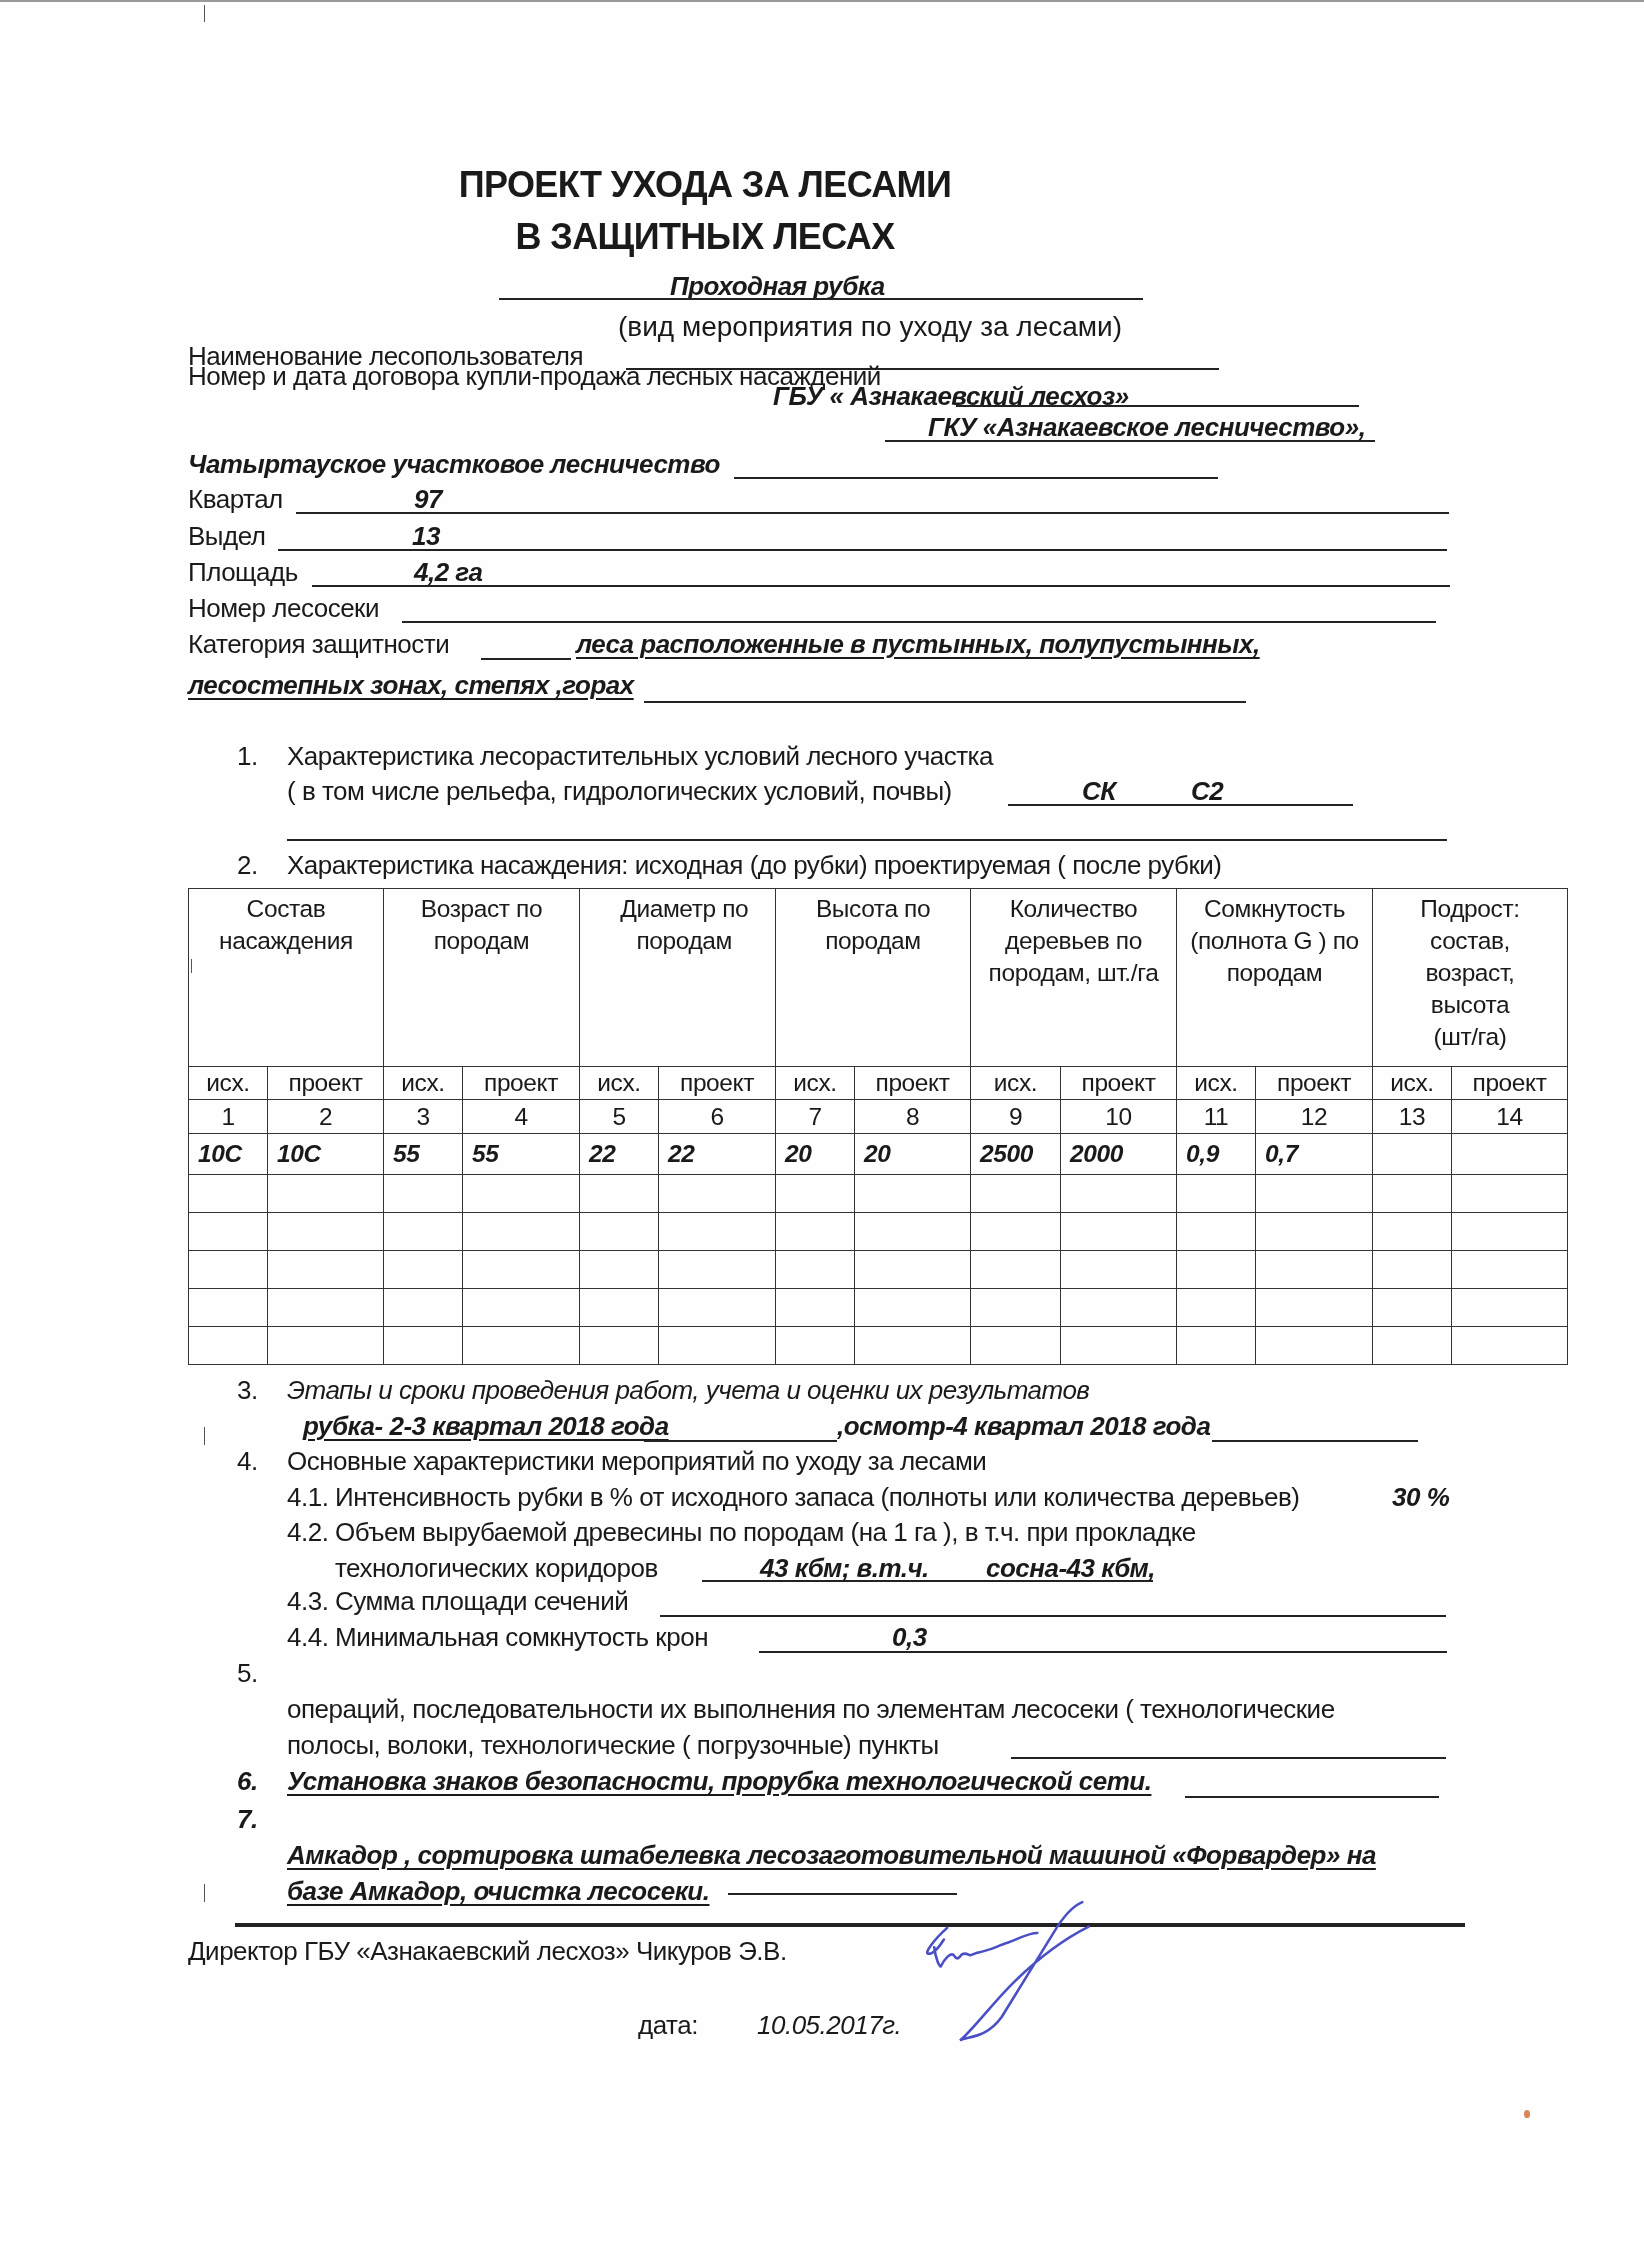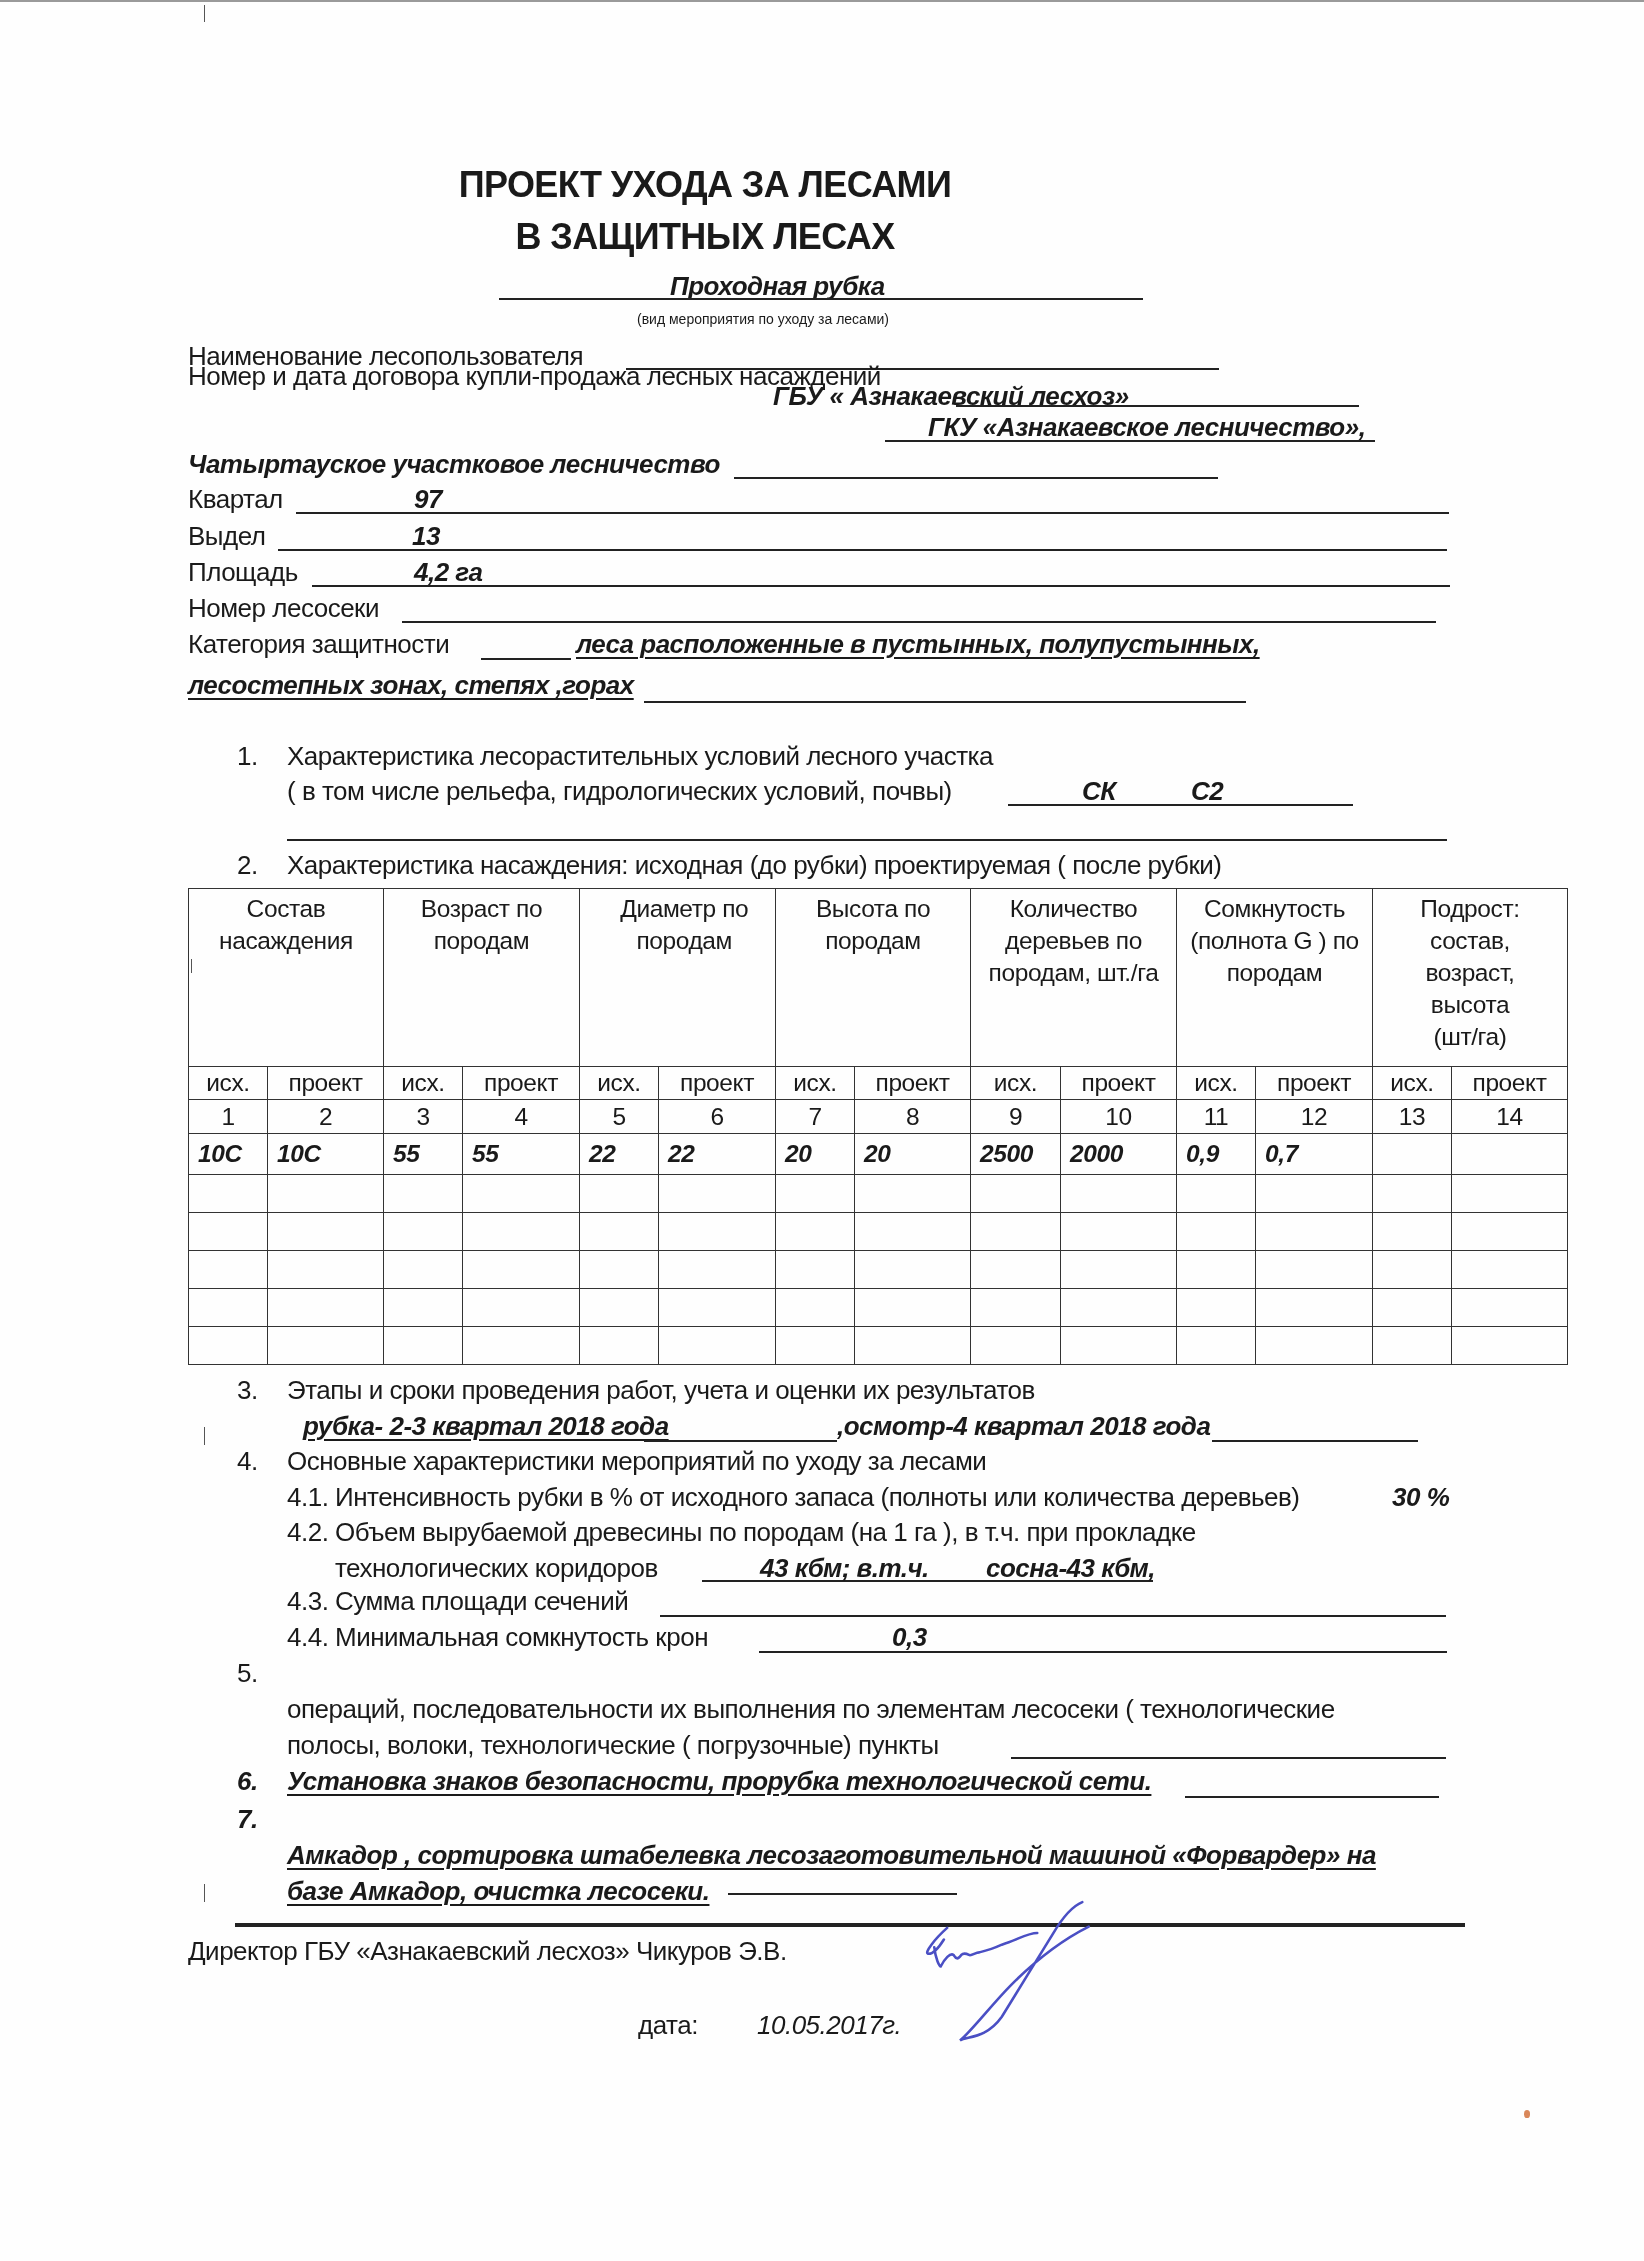--- a/index.html
+++ b/index.html
@@ -4,21 +4,21 @@
 <style>
   html, body { margin: 0; padding: 0; background: #ffffff; }
   body { width: 1644px; height: 2261px; position: relative; overflow: hidden;
          font-family: "Liberation Sans", sans-serif; color: #1a1a1a; }
   .page { position: absolute; left: 0; top: 0; width: 1644px; height: 2261px; background: #fefefe; }
   .topline { position: absolute; left: 0; top: 0; width: 1644px; height: 1.9px; background: #9a9a9a; }
   .abs { position: absolute; white-space: nowrap; }
   .title { font-weight: bold; font-size: 36px; letter-spacing: -0.6px; text-align: center; width: 1410px; left: 0; }
   .hand { font-style: italic; font-weight: bold; }
   .lbl { font-size: 26px; letter-spacing: -0.5px; }
-  .small { font-size: 14px; margin-left: 19px; }
+  .small { font-size: 28px; }
   .uline { position: absolute; height: 1.9px; background: #222; }
   .ul-text { text-decoration: underline; text-decoration-thickness: 1.9px; text-underline-offset: 3.9px; }
   table.grid { position: absolute; left: 188px; top: 888px; border-collapse: collapse; table-layout: fixed; }
   table.grid td { border: 1.3px solid #333; text-align: center; vertical-align: top; font-size: 24.5px;
                   letter-spacing: -0.4px; padding: 0; overflow: hidden; }
   table.grid tr.head td { height: 173px; line-height: 32px; padding-top: 3.9px; }
   table.grid tr.sub td { height: 32px; line-height: 32px; }
   table.grid tr.num td { height: 33px; line-height: 33px; }
   table.grid tr.data td { height: 40px; line-height: 40px; font-style: italic; font-weight: bold; text-align: left; padding-left: 9px; }
   table.grid tr.empty td { height: 37px; }
@@ -239,21 +239,21 @@
           <td></td>
           <td></td>
           <td></td>
           <td></td>
           <td></td>
         </tr>
       </tbody>
   </table>
 
   <div class="abs lbl" style="left:237px; top:1375px;">3.</div>
-  <div class="abs lbl" style="left:287px; top:1375px;">Этапы и сроки проведения работ, учета и оценки их результатов</div>
+  <div class="abs lbl" style="left:287px; top:1375px;font-style:italic;">Этапы и сроки проведения работ, учета и оценки их результатов</div>
   <div class="abs hand lbl ul-text" style="left:303px; top:1411px;">рубка-  2-3  квартал 2018 года</div>
   <div class="uline" style="left:644px; top:1440px; width:193px;"></div>
   <div class="abs hand lbl" style="left:837px; top:1411px;">,осмотр-4 квартал 2018 года</div>
   <div class="uline" style="left:1212px; top:1440px; width:206px;"></div>
 
   <div class="abs lbl" style="left:237px; top:1446px;">4.</div>
   <div class="abs lbl" style="left:287px; top:1446px;">Основные характеристики мероприятий по уходу за лесами</div>
 
   <div class="abs lbl" style="left:287px; top:1482px;">4.1.</div>
   <div class="abs lbl" style="left:335px; top:1482px;">Интенсивность рубки в % от исходного запаса (полноты или количества деревьев)</div>

